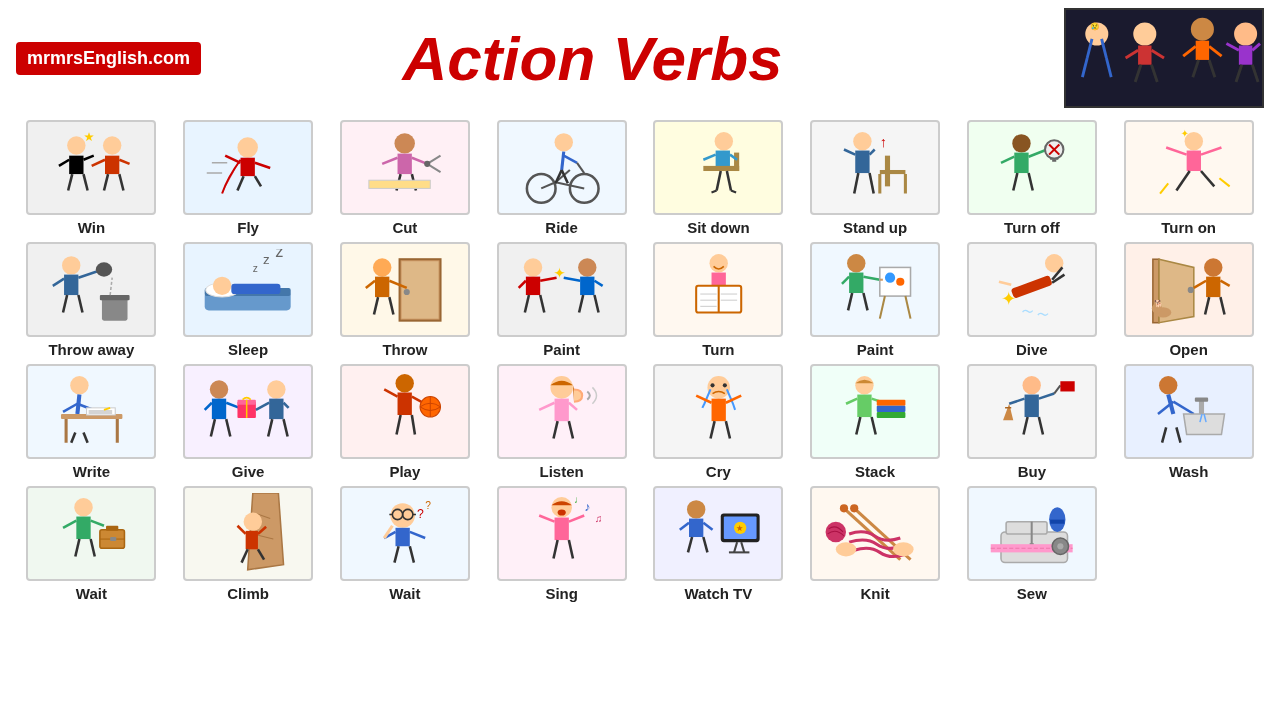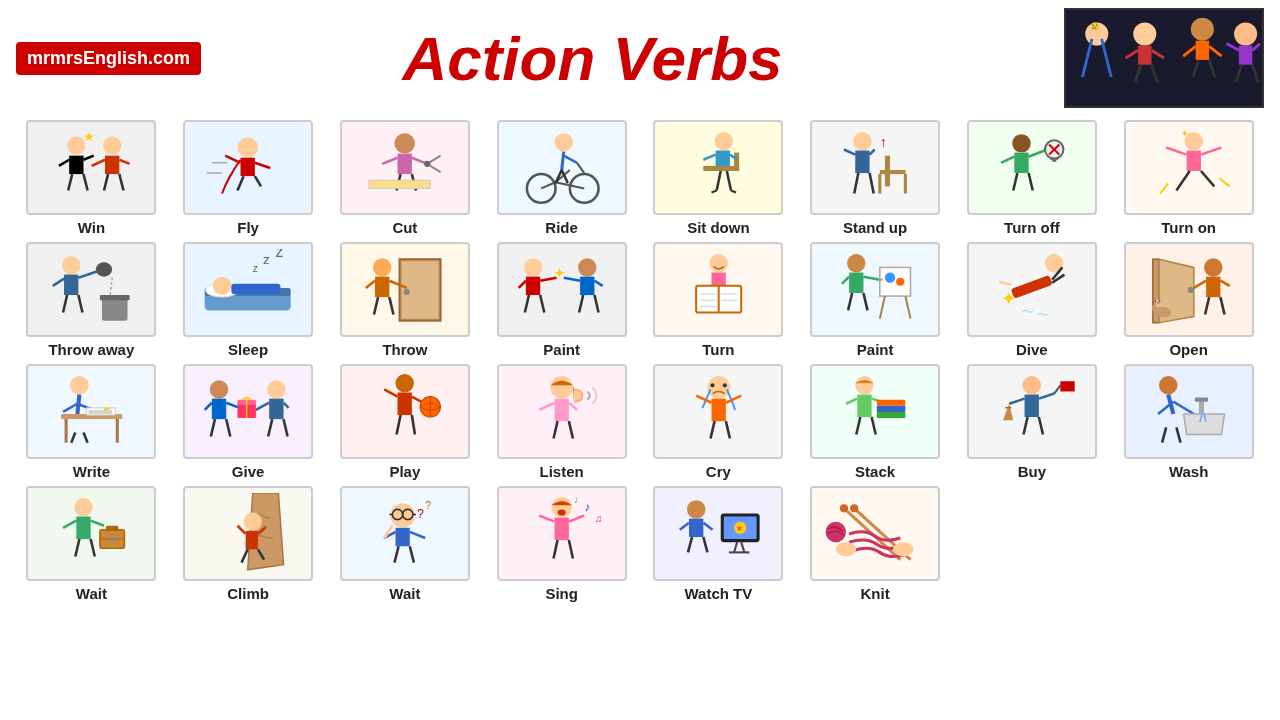--- a/index.html
+++ b/index.html
@@ -785,13 +785,35 @@
       <ellipse cx="22" cy="55" rx="10" ry="7" fill="#ffcc99"></ellipse>
       <ellipse cx="78" cy="55" rx="10" ry="7" fill="#ffcc99"></ellipse>
 
       <circle cx="12" cy="38" r="10" fill="#cc3366"></circle>
       <path d="M5,35 Q12,30 19,38" stroke="#aa1144" stroke-width="1" fill="none"></path>
       <path d="M4,40 Q12,34 20,42" stroke="#aa1144" stroke-width="1" fill="none"></path>
     </svg>
       </div>
       <div class="verb-label">Knit</div>
     </div>
+    <div class="verb-item">
+      <div class="verb-card" style="background: rgb(240, 248, 255);">
+        <svg viewBox="0 0 100 80" xmlns="http://www.w3.org/2000/svg">
+
+      <rect x="20" y="38" width="65" height="30" fill="#ddd" rx="4" stroke="#aaa" stroke-width="1.5"></rect>
+      <rect x="25" y="28" width="40" height="12" fill="#ddd" rx="2" stroke="#aaa" stroke-width="1.5"></rect>
+
+      <line x1="50" y1="28" x2="50" y2="50" stroke="#888" stroke-width="2"></line>
+      <line x1="48" y1="50" x2="52" y2="50" stroke="#888" stroke-width="2"></line>
+
+      <ellipse cx="75" cy="26" rx="8" ry="12" fill="#3366cc"></ellipse>
+      <rect x="68" y="26" width="14" height="4" fill="#1144aa"></rect>
+
+      <rect x="10" y="50" width="80" height="8" fill="#ff99cc"></rect>
+      <line x1="10" y1="54" x2="90" y2="54" stroke="#ee77aa" stroke-width="1" stroke-dasharray="4,2"></line>
+
+      <circle cx="78" cy="52" r="8" fill="#888" stroke="#666" stroke-width="1.5"></circle>
+      <circle cx="78" cy="52" r="3" fill="#aaa"></circle>
+    </svg>
+      </div>
+      <div class="verb-label">Sew</div>
+    </div>
   </div>
 
 </body></html>

